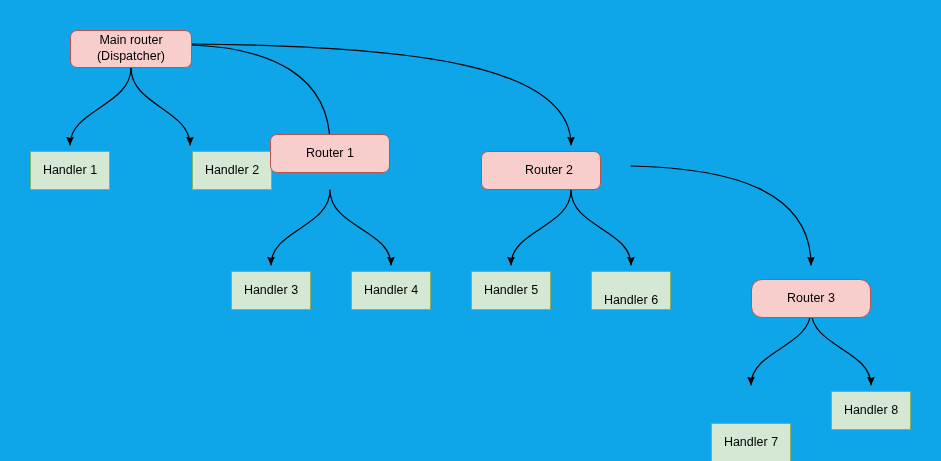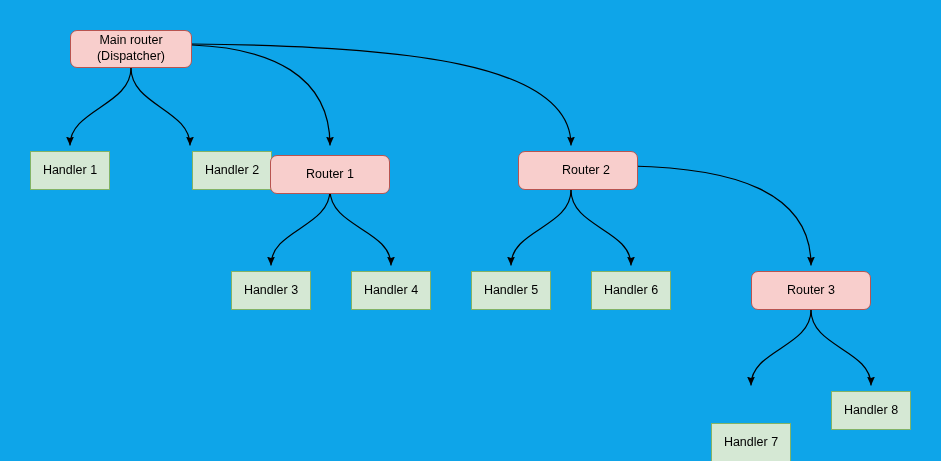--- a/index.html
+++ b/index.html
@@ -78,23 +78,23 @@
         <path d="M 631 166 C 730 168 811 190 811 265" fill="none" stroke="#000000" stroke-width="1.2" stroke-linecap="round" marker-end="url(#arrowhead)"></path>
         <path d="M 811 310 C 811 347 751 350 751 385" fill="none" stroke="#000000" stroke-width="1.2" stroke-linecap="round" marker-end="url(#arrowhead)"></path>
         <path d="M 811 310 C 811 347 871 350 871 385" fill="none" stroke="#000000" stroke-width="1.2" stroke-linecap="round" marker-end="url(#arrowhead)"></path>
       </g>
   </svg>
   <div id="nodes-group">
       <div class="node router" style="left: 70px; top: 30px; width: 122px; height: 38px;"><span class="node-label">Main router
 (Dispatcher)</span></div>
       <div class="node handler" style="left: 30px; top: 151px; width: 80px; height: 39px;"><span class="node-label">Handler 1</span></div>
       <div class="node handler" style="left: 150px; top: 151px; width: 80px; height: 39px; margin-left: 42px;"><span class="node-label">Handler 2</span></div>
-      <div class="node router" style="left: 270px; top: 155px; width: 120px; height: 39px;"><span class="node-label">Router 1</span></div>
-      <div class="node router" style="left: 518px; top: 151px; width: 120px; height: 39px; padding-left: 16px;"><span class="node-label">Router 2</span></div>
+      <div class="node router" style="left: 270px; top: 134px; width: 120px; height: 39px;"><span class="node-label">Router 1</span></div>
+      <div class="node router" style="left: 481px; top: 151px; width: 120px; height: 39px; padding-left: 16px;"><span class="node-label">Router 2</span></div>
       <div class="node handler" style="left: 231px; top: 271px; width: 80px; height: 39px;"><span class="node-label">Handler 3</span></div>
       <div class="node handler" style="left: 351px; top: 271px; width: 80px; height: 39px; justify-content: center;"><span class="node-label">Handler 4</span></div>
       <div class="node handler" style="left: 471px; top: 271px; width: 80px; height: 39px;"><span class="node-label">Handler 5</span></div>
-      <div class="node handler" style="left: 591px; top: 271px; width: 80px; height: 39px;"><span class="node-label">Handler 6</span></div>
-      <div class="node router" style="left: 751px; top: 271px; width: 120px; height: 39px;"><span class="node-label">Router 3</span></div>
+      <div class="node handler" style="left: 591px; top: 271px; width: 80px; height: 39px; align-items: flex-end;"><span class="node-label">Handler 6</span></div>
+      <div class="node router" style="left: 751px; top: 279px; width: 120px; height: 39px; border-radius: 11px;"><span class="node-label">Router 3</span></div>
       <div class="node handler" style="left: 711px; top: 391px; width: 80px; height: 39px; margin-top: 32px;"><span class="node-label">Handler 7</span></div>
       <div class="node handler" style="left: 831px; top: 391px; width: 80px; height: 39px;"><span class="node-label">Handler 8</span></div>
     </div>
 </div>
 
 </body></html>

